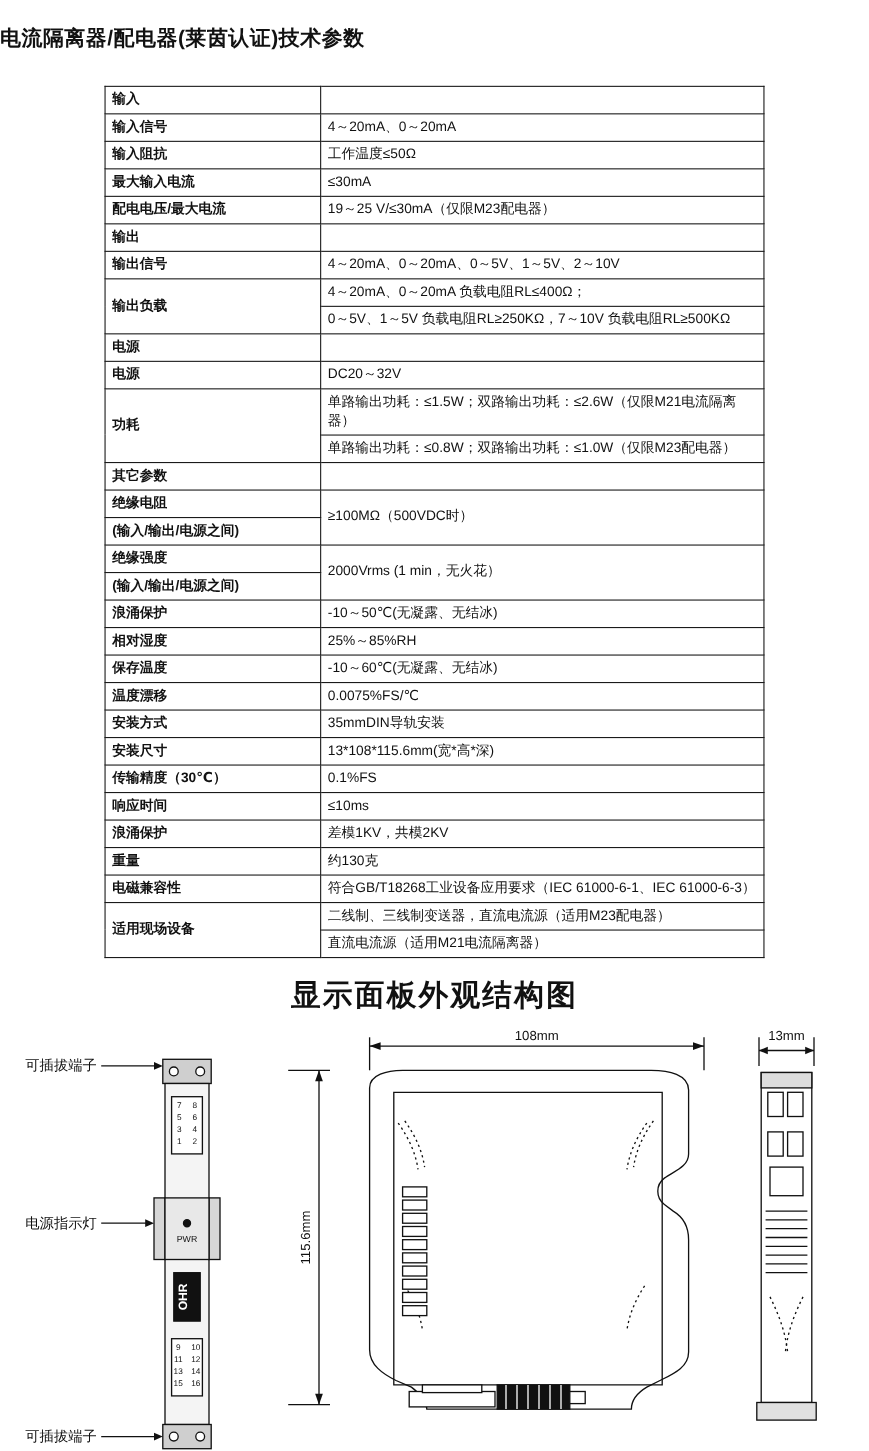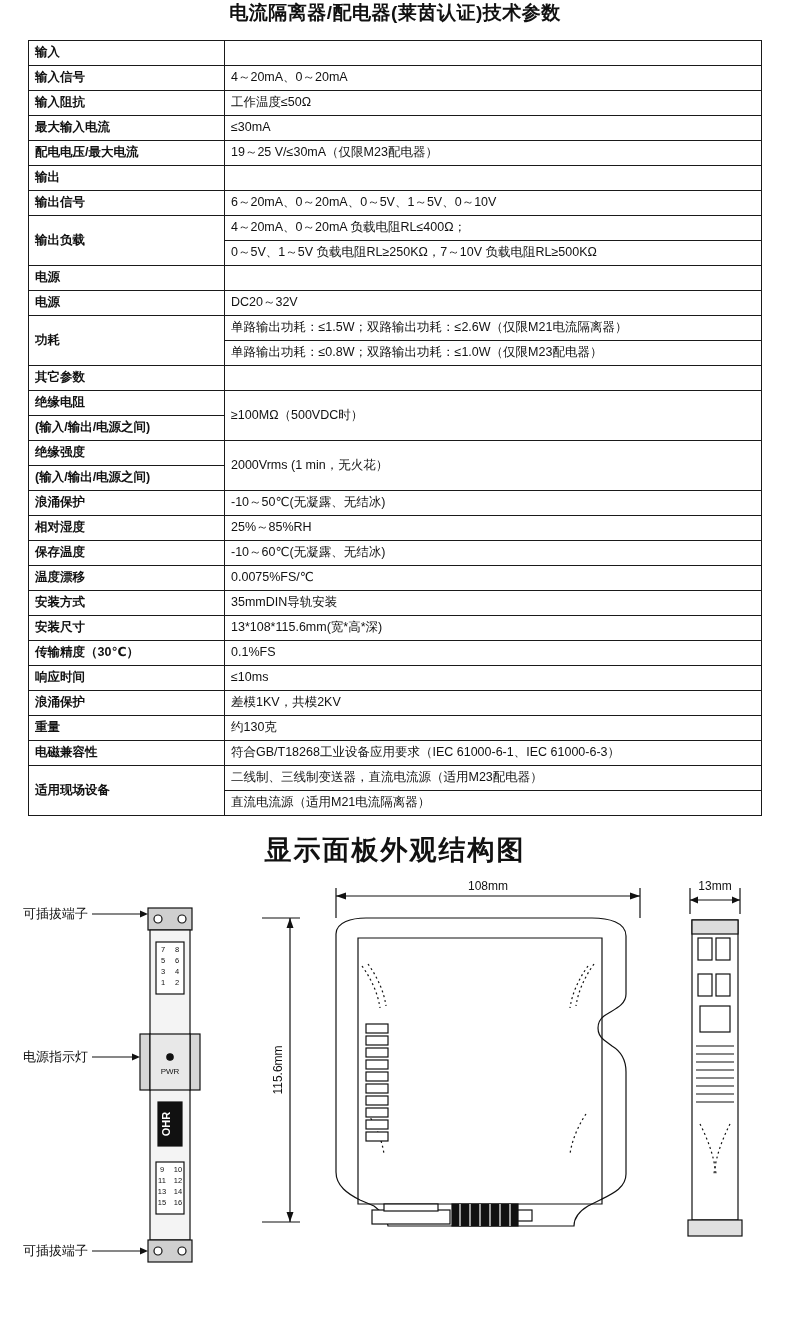--- a/index.html
+++ b/index.html
@@ -5,30 +5,31 @@
   html,body{margin:0;padding:0;}
   body{
     width:790px;height:1319px;
     background:#ffffff;
     font-family:"Liberation Sans","DejaVu Sans",sans-serif;
     color:#111;
     position:relative;
     overflow:hidden;
   }
   .page-title{
-    text-align:center;
+    text-align:left;
     font-size:19px;
     font-weight:bold;
     letter-spacing:0.5px;
+    padding-top:22px;
     padding-bottom:14px;
   }
   table.spec{
     border-collapse:collapse;
-    width:734px;
-    margin:0 auto;
+    width:600px;
+    margin:16px auto;
     table-layout:fixed;
     font-size:12.5px;
   }
   table.spec td{
     border:1px solid #1a1a1a;
     padding:3px 6px 4px 6px;
     vertical-align:middle;
     line-height:1.35;
     height:17px;
   }
@@ -84,21 +85,21 @@
       <tr>
         <td class="label indent">配电电压/最大电流</td>
         <td>19～25 V/≤30mA（仅限M23配电器）</td>
       </tr>
       <tr>
         <td class="label section">输出</td>
         <td></td>
       </tr>
       <tr>
         <td class="label indent">输出信号</td>
-        <td>6～20mA、0～20mA、0～5V、1～5V、0～10V</td>
+        <td>4～20mA、0～20mA、0～5V、1～5V、2～10V</td>
       </tr>
       <tr>
         <td class="label indent" rowspan="2">输出负载</td>
         <td class="nb-bottom">4～20mA、0～20mA 负载电阻RL≤400Ω；</td>
       </tr>
       <tr>
         <td class="nb-top">0～5V、1～5V 负载电阻RL≥250KΩ，7～10V 负载电阻RL≥500KΩ</td>
       </tr>
       <tr>
         <td class="label section">电源</td>

